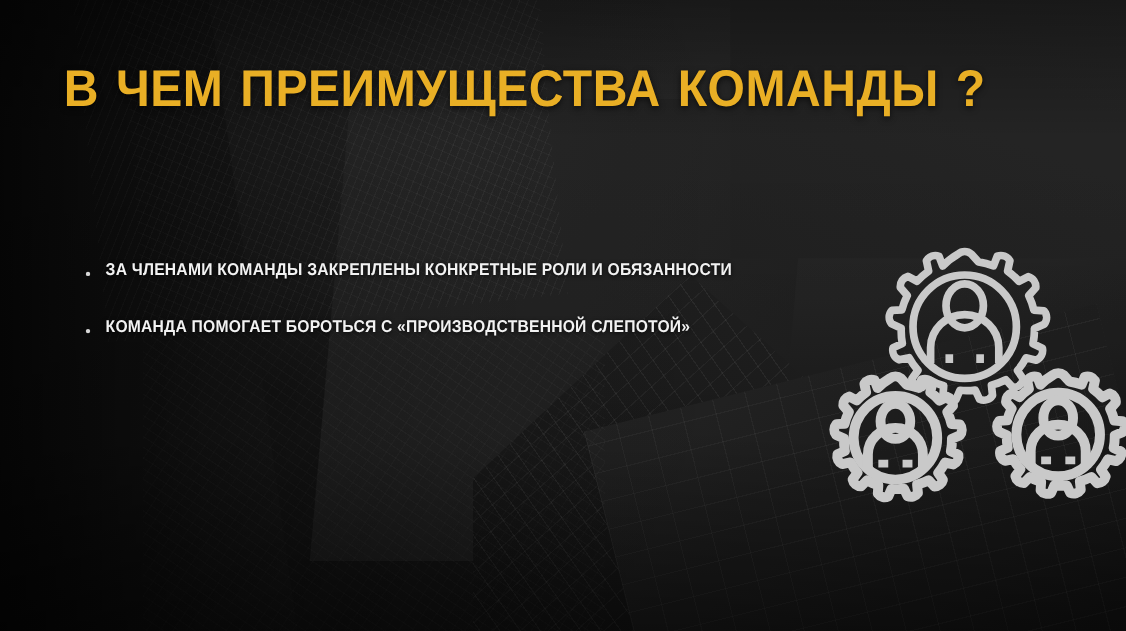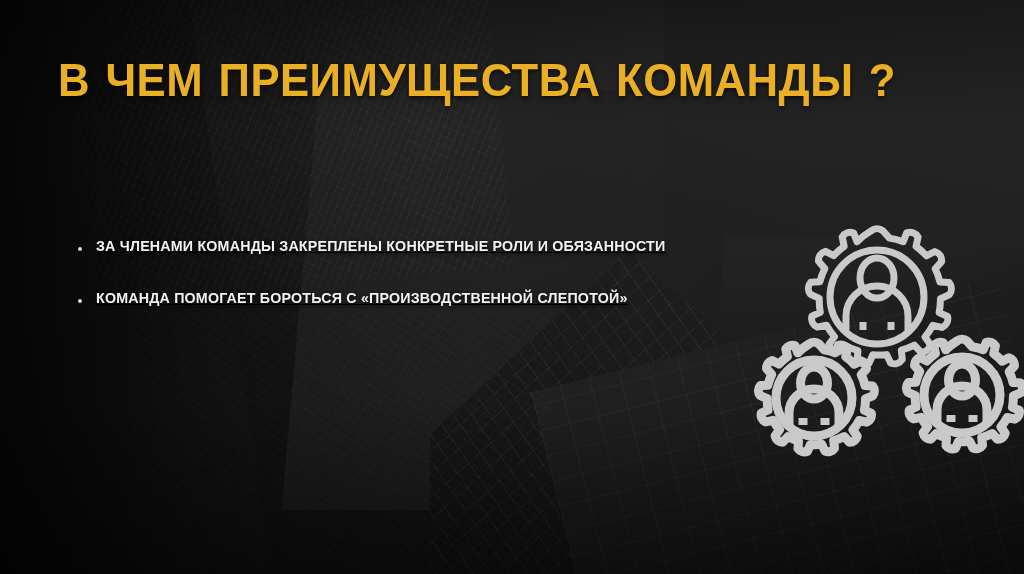--- a/index.html
+++ b/index.html
@@ -218,21 +218,21 @@
   <div class="bg-layer pyramid-grid"></div>
   <div class="bg-layer slab"></div>
   <div class="bg-layer slab-grid"></div>
   <div class="bg-layer mesh-bl"></div>
   <div class="bg-layer quiet-tr"></div>
   <div class="bg-layer scrim"></div>
   <div class="bg-layer vignette"></div>
 
   <h1 id="title">В ЧЕМ ПРЕИМУЩЕСТВА КОМАНДЫ ?</h1>
 
-  <ul id="bullets" style="list-style:none;margin:0;padding:0;text-decoration:underline;">
+  <ul id="bullets" style="list-style:none;margin:0;padding:0;">
 
     <li class="bullet-row">
       <span class="bullet-dot"></span>
       <span class="bullet-text">
         <span class="bullet-line">ЗА ЧЛЕНАМИ КОМАНДЫ ЗАКРЕПЛЕНЫ КОНКРЕТНЫЕ РОЛИ И ОБЯЗАННОСТИ</span>
       </span>
     </li>
 
 
 

